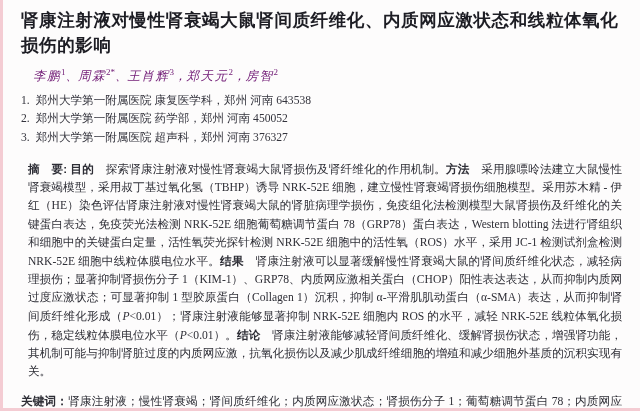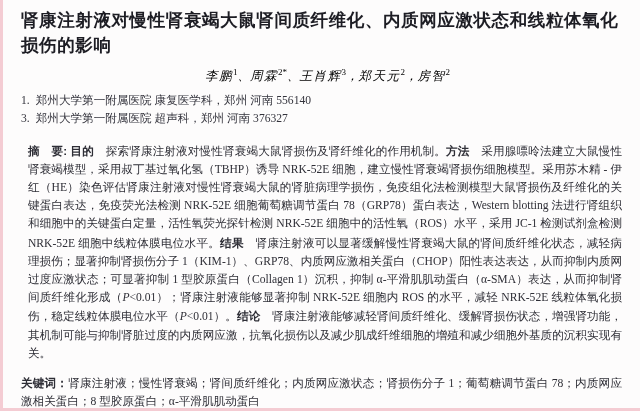--- a/index.html
+++ b/index.html
@@ -15,22 +15,22 @@
   .edge-bottom { position: absolute; left: 0; bottom: 0; width: 640px; height: 3px; background: #f4ccd3; }
   .content { padding: 5px 18px 0 21px; }
 
   .title {
     font-family: "Liberation Sans", "DejaVu Sans", sans-serif;
     font-size: 17.5px; line-height: 1.42; font-weight: 700;
     color: #1d1d24; letter-spacing: 0.6px;
     margin: 3px 0 9px 0;
   }
   .authors {
-    font-style: italic; font-size: 12.5px; color: #000000;
-    margin: 6px 0 7px 12px; letter-spacing: 1.5px; text-align: center;
+    font-style: italic; font-size: 12.5px; color: #701a75;
+    margin: 6px 0 7px 12px; letter-spacing: 1.5px;
   }
   .authors sup { font-size: 9px; font-style: normal; letter-spacing: 0; }
   .author-sep { letter-spacing: 0; }
 
   .affiliations { font-size: 11.6px; line-height: 18.4px; color: #33333c; }
   .aff-line { margin: 0; }
   .aff-num { margin-right: 6px; }
 
   .abstract {
     font-size: 11.6px; line-height: 18.2px;
@@ -56,21 +56,22 @@
 <div class="edge-left"></div>
 <div class="edge-bottom"></div>
 
 <div class="content">
 
   <h1 class="title">肾康注射液对慢性肾衰竭大鼠肾间质纤维化、内质网应激状态和线粒体氧化损伤的影响</h1>
 
   <div class="authors" id="authors-line"><span class="author-name">李鹏</span><sup>1</sup><span class="author-sep">、</span><span class="author-name">周霖</span><sup>2*</sup><span class="author-sep">、</span><span class="author-name">王肖辉</span><sup>3</sup><span class="author-sep">，</span><span class="author-name">郑天元</span><sup>2</sup><span class="author-sep">，</span><span class="author-name">房智</span><sup>2</sup></div>
 
   <div class="affiliations" id="affiliations-list">
-      <div class="aff-line"><span class="aff-num">1.</span><span>郑州大学第一附属医院 康复医学科，郑州 河南  556140</span></div>
+      <div class="aff-line"><span class="aff-num">1.</span><span>郑州大学第一附属医院 康复医学科，郑州 河南  643538</span></div>
+      <div class="aff-line"><span class="aff-num">2.</span><span>郑州大学第一附属医院 药学部，郑州 河南  450052</span></div>
       <div class="aff-line"><span class="aff-num">3.</span><span>郑州大学第一附属医院 超声科，郑州 河南  376327</span></div>
     </div>
 
   <p class="abstract" id="abstract-paragraph"><span class="seg-bold">摘　要: </span><span class="seg-bold">目的</span><span>　探索肾康注射液对慢性肾衰竭大鼠肾损伤及肾纤维化的作用机制。</span><span class="seg-bold">方法</span><span>　采用腺嘌呤法建立大鼠慢性肾衰竭模型，采用叔丁基过氧化氢（TBHP）诱导 NRK-52E 细胞，建立慢性肾衰竭肾损伤细胞模型。采用苏木精 - 伊红（HE）染色评估肾康注射液对慢性肾衰竭大鼠的肾脏病理学损伤，免疫组化法检测模型大鼠肾损伤及纤维化的关键蛋白表达，免疫荧光法检测 NRK-52E 细胞葡萄糖调节蛋白 78（GRP78）蛋白表达，Western blotting 法进行肾组织和细胞中的关键蛋白定量，活性氧荧光探针检测 NRK-52E 细胞中的活性氧（ROS）水平，采用 JC-1 检测试剂盒检测 NRK-52E 细胞中线粒体膜电位水平。</span><span class="seg-bold">结果</span><span>　肾康注射液可以显著缓解慢性肾衰竭大鼠的肾间质纤维化状态，减轻病理损伤；显著抑制肾损伤分子 1（KIM-1）、GRP78、内质网应激相关蛋白（CHOP）阳性表达表达，从而抑制内质网过度应激状态；可显著抑制 1 型胶原蛋白（Collagen 1）沉积，抑制 α-平滑肌肌动蛋白（α-SMA）表达，从而抑制肾间质纤维化形成（</span><span class="seg-italic">P</span><span>&lt;0.01）；肾康注射液能够显著抑制 NRK-52E 细胞内 ROS 的水平，减轻 NRK-52E 线粒体氧化损伤，稳定线粒体膜电位水平（</span><span class="seg-italic">P</span><span>&lt;0.01）。</span><span class="seg-bold">结论</span><span>　肾康注射液能够减轻肾间质纤维化、缓解肾损伤状态，增强肾功能，其机制可能与抑制肾脏过度的内质网应激，抗氧化损伤以及减少肌成纤维细胞的增殖和减少细胞外基质的沉积实现有关。</span></p>
 
   <p class="keywords"><span class="kw-label">关键词：</span><span>肾康注射液；慢性肾衰竭；肾间质纤维化；内质网应激状态；肾损伤分子 1；葡萄糖调节蛋白 78；内质网应激相关蛋白；8 型胶原蛋白；α-平滑肌肌动蛋白</span></p>
 
 </div>
 
 </body></html>

